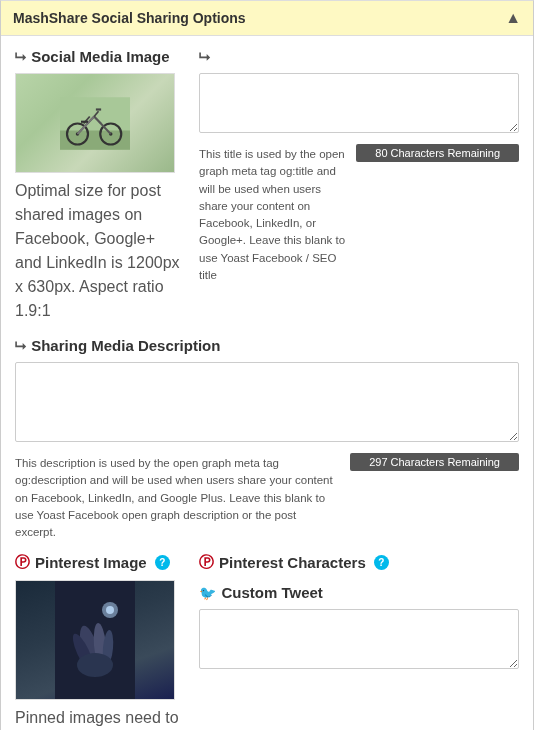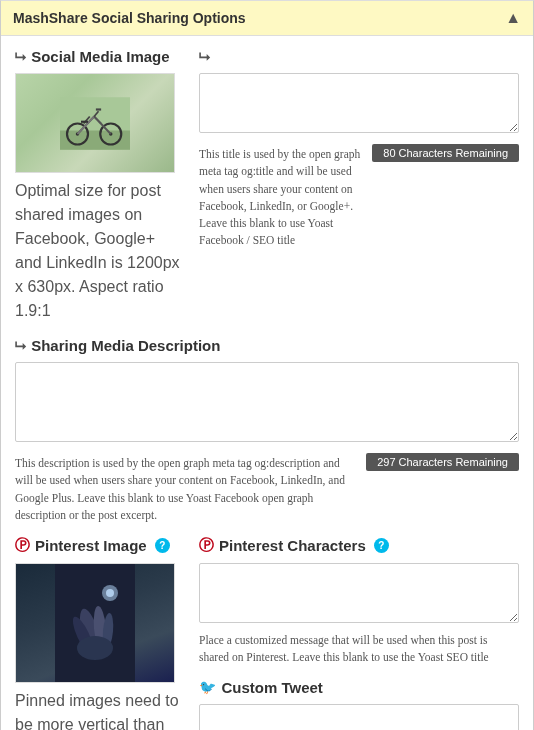--- a/index.html
+++ b/index.html
@@ -98,32 +98,31 @@
       outline: none;
       background: #fff;
     }
     .textarea-short { height: 60px; }
     .textarea-medium { height: 80px; }
     .char-badge {
       display: inline-block;
       background: #555;
       color: #fff;
       font-size: 11px;
-      padding: 3px 11px;
+      padding: 3px 19px;
       border-radius: 2px;
       margin-top: 4px;
       float: right;
     }
     .field-desc {
       font-size: 11.5px;
       color: #555;
       line-height: 1.5;
       margin-top: 6px;
       clear: both;
-      font-family: Liberation Serif, serif;
     }
     .field-block {
       margin-bottom: 12px;
     }
     .help-icon {
       display: inline-flex;
       align-items: center;
       justify-content: center;
       width: 15px;
       height: 15px;
@@ -260,24 +259,20 @@
         </div>
         <p class="image-caption">Pinned images need to be more vertical than horizontal in orientation. Use an aspect ratio of 2:3 to 1:3.5 and a minimum width of 600 pixels. So an image that is 600 pixels wide should be between 900 and 2100 pixels tall.</p>
       </div>
 
       <div class="col-right">
         <div class="section-title">
           <span class="icon" style="color:#bd081c;font-size:15px;">Ⓟ</span>
           <span>Pinterest Characters</span>
           <span class="help-icon">?</span>
         </div>
-        <div class="field-block">
-          <textarea class="textarea-short" style="width: 100%;"></textarea>
-          <p class="field-desc">Place a customized message that will be used when this post is shared on Pinterest. Leave this blank to use the Yoast SEO title</p>
-        </div>
 
         <div class="section-title" style="margin-top:12px;">
           <span class="icon" style="font-size:14px;">🐦</span>
           <span>Custom Tweet</span>
         </div>
         <div class="field-block">
           <textarea class="textarea-short" style="width: 100%;"></textarea>
           <div class="desc-overlap">
             
             

